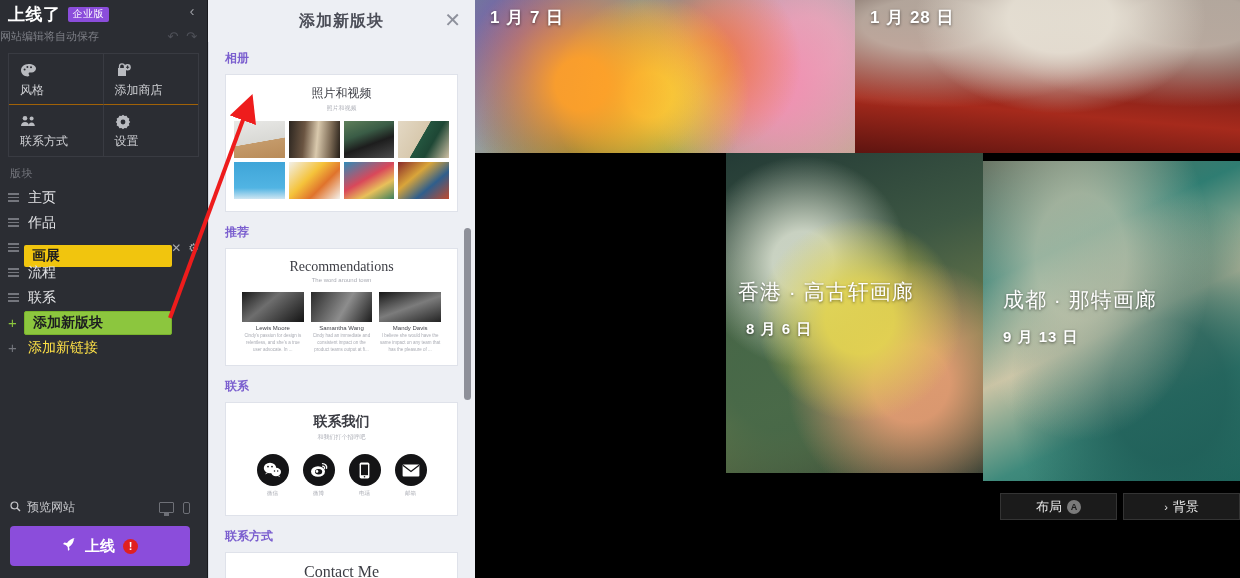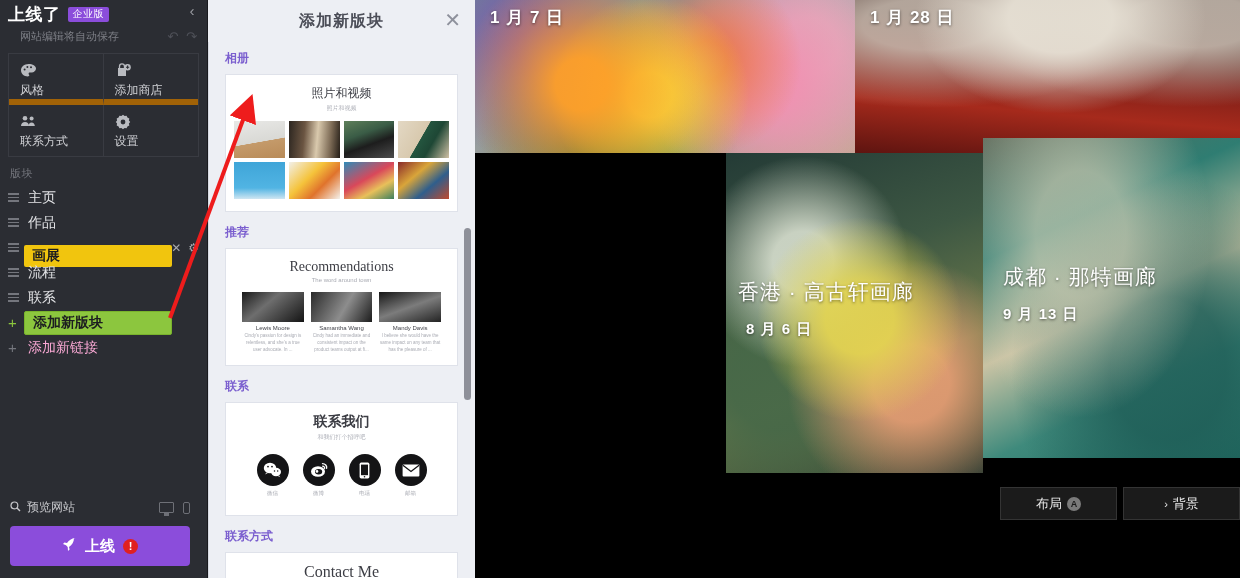--- a/index.html
+++ b/index.html
@@ -30,33 +30,33 @@
     padding: 1px 5px 2px 5px; border-radius: 2px; line-height: 1.2;
     letter-spacing: 0.5px;
   }
   .collapse-arrow {
     position: absolute; right: 7px; top: 2px;
     color: #9a9ca2; font-size: 15px; cursor: pointer;
     width: 16px; text-align: center;
   }
   .autosave-row {
     display: flex; align-items: center; justify-content: space-between;
-    padding: 3px 10px 0 20px; height: 22px;
+    padding: 3px 10px 0 0; height: 22px;
   }
   .autosave-text { font-size: 11px; color: #7d7f86; }
   .undo-redo { display: flex; gap: 8px; color: #4e5058; font-size: 13px; }
 
   .quick-grid {
     margin: 7px 8px 0 8px;
     border: 1px solid #393b42;
     display: grid; grid-template-columns: 1fr 1fr;
   }
   .quick-cell {
     height: 51px; padding: 7px 0 0 11px;
-    border-right: 1px solid #393b42; border-bottom: 6px solid #a16207;
+    border-right: 1px solid #393b42; border-bottom: 1px solid #a16207;
     cursor: pointer;
   }
   .quick-cell:nth-child(2n) { border-right: none; }
   .quick-cell:nth-child(n+3) { border-bottom: none; }
   .quick-ico { height: 19px; color: #b9bbc0; font-size: 14px; display: flex; align-items: center; }
   .quick-label { font-size: 12px; color: #cfd0d4; margin-top: 2px; }
 
   .sec-head {
     font-size: 11px; color: #75777e;
     padding: 9px 0 4px 10px; letter-spacing: 0.5px;
@@ -81,21 +81,21 @@
     background: #8cc63e; color: #1c1d20; font-weight: bold;
     padding: 2px 8px; border-radius: 2px; font-size: 14px;
     width: 148px; display: block; border: 1px solid #79b32c;
   }
   .row-actions {
     position: absolute; right: 8px; display: flex; gap: 7px;
     color: #a9abb1; font-size: 12px; align-items: center;
   }
   .plus { width: 16px; color: #8cc63e; font-size: 15px; flex: none; text-align: left; line-height: 1; }
   .plus.dim { color: #74767d; }
-  .nav-row.link .nav-label { color: #f9a8d4; }
+  .nav-row.link .nav-label { color: #fde047; }
 
   .sb-bottom { position: absolute; bottom: 0; left: 0; width: 200px; padding: 0 10px 12px 10px; }
   .preview-row { display: flex; align-items: center; justify-content: space-between; padding: 0 0 10px 0; }
   .preview-left { display: flex; align-items: center; gap: 6px; font-size: 12px; color: #c6c7cb; }
   .dev-icons { display: flex; gap: 9px; align-items: center; }
   .ico-monitor { width: 15px; height: 11px; border: 1.5px solid #6e7077; border-radius: 1px; position: relative; }
   .ico-monitor:after { content:""; position:absolute; left:4px; bottom:-4px; width:5px; height:3px; background:#6e7077; }
   .ico-phone { width: 7px; height: 12px; border: 1.5px solid #6e7077; border-radius: 2px; }
   .publish-btn {
     height: 40px; background: #8b4ddb; border-radius: 4px;
@@ -155,21 +155,21 @@
   
   #canvas { position: absolute; left: 475px; top: 0; width: 765px; height: 578px; background: #000; overflow: hidden; }
   .tile { position: absolute; overflow: hidden; }
   .tile-cap { position: absolute; color: #fff; text-shadow: 0 1px 3px rgba(0,0,0,.55); }
   .cap-date-top { font-size: 17px; font-weight: bold; letter-spacing: 1px; }
   .cap-title { font-size: 21px; line-height: 1.3; letter-spacing: 1px; }
   .cap-date { font-size: 15px; font-weight: bold; letter-spacing: 1px; margin-top: 7px; }
 
   .canvas-toolbar { position: absolute; right: 0; bottom: 58px; display: flex; gap: 6px; padding-right: 0; }
   .tb-btn {
-    width: 117px; height: 33px; background: #1b1b1b; border: 1px solid #343434;
+    width: 117px; height: 27px; background: #1b1b1b; border: 1px solid #343434;
     color: #e8e8e8; font-size: 13px; display: flex; align-items: center; justify-content: center;
     gap: 5px; cursor: pointer;
   }
   .kbd-circle {
     width: 14px; height: 14px; border-radius: 50%; background: #7a7a7a; color: #1b1b1b;
     font-size: 9px; font-weight: bold; display: flex; align-items: center; justify-content: center;
   }
   .footer-title { position: absolute; left: 18px; bottom: 8px; color: #fff; font-size: 32px; letter-spacing: 1px; }
 
   
@@ -469,21 +469,21 @@
                 background:
                   radial-gradient(circle at 52% 52%, rgba(228,214,80,.9) 0 16%, transparent 48%),
                   radial-gradient(circle at 72% 72%, rgba(242,162,120,.85) 0 13%, transparent 42%),
                   radial-gradient(circle at 30% 34%, rgba(226,232,216,.85) 0 11%, transparent 38%),
                   radial-gradient(circle at 20% 72%, rgba(70,104,72,.9) 0 15%, transparent 46%),
                   linear-gradient(160deg,#243b36 0%,#3d5743 36%,#6c7a4a 66%,#2a3a30 100%)">
       <div class="tile-cap cap-title" style="left:12px;top:125px;width:220px">香港 · 高古轩画廊</div>
       <div class="tile-cap cap-date" style="left:20px;top:160px">8 月 6 日</div>
     </div>
 
-    <div class="tile" style="left:508px;top:138px;width:257px;height:320px;
+    <div class="tile" style="left:508px;top:161px;width:257px;height:320px;
                 background:
                   radial-gradient(ellipse at 38% 30%, rgba(224,216,190,.6) 0 20%, transparent 58%),
                   radial-gradient(ellipse at 72% 72%, rgba(30,92,86,.8) 0 22%, transparent 60%),
                   linear-gradient(155deg,#5e6b5c 0%,#2f7d72 28%,#c9c3a4 52%,#3f8a7c 74%,#1f6a60 100%)">
       <div class="tile-cap cap-title" style="left:20px;top:125px;width:220px">成都 · 那特画廊</div>
       <div class="tile-cap cap-date" style="left:20px;top:160px">9 月 13 日</div>
     </div>
 
     <div class="canvas-toolbar">
       <div class="tb-btn">

